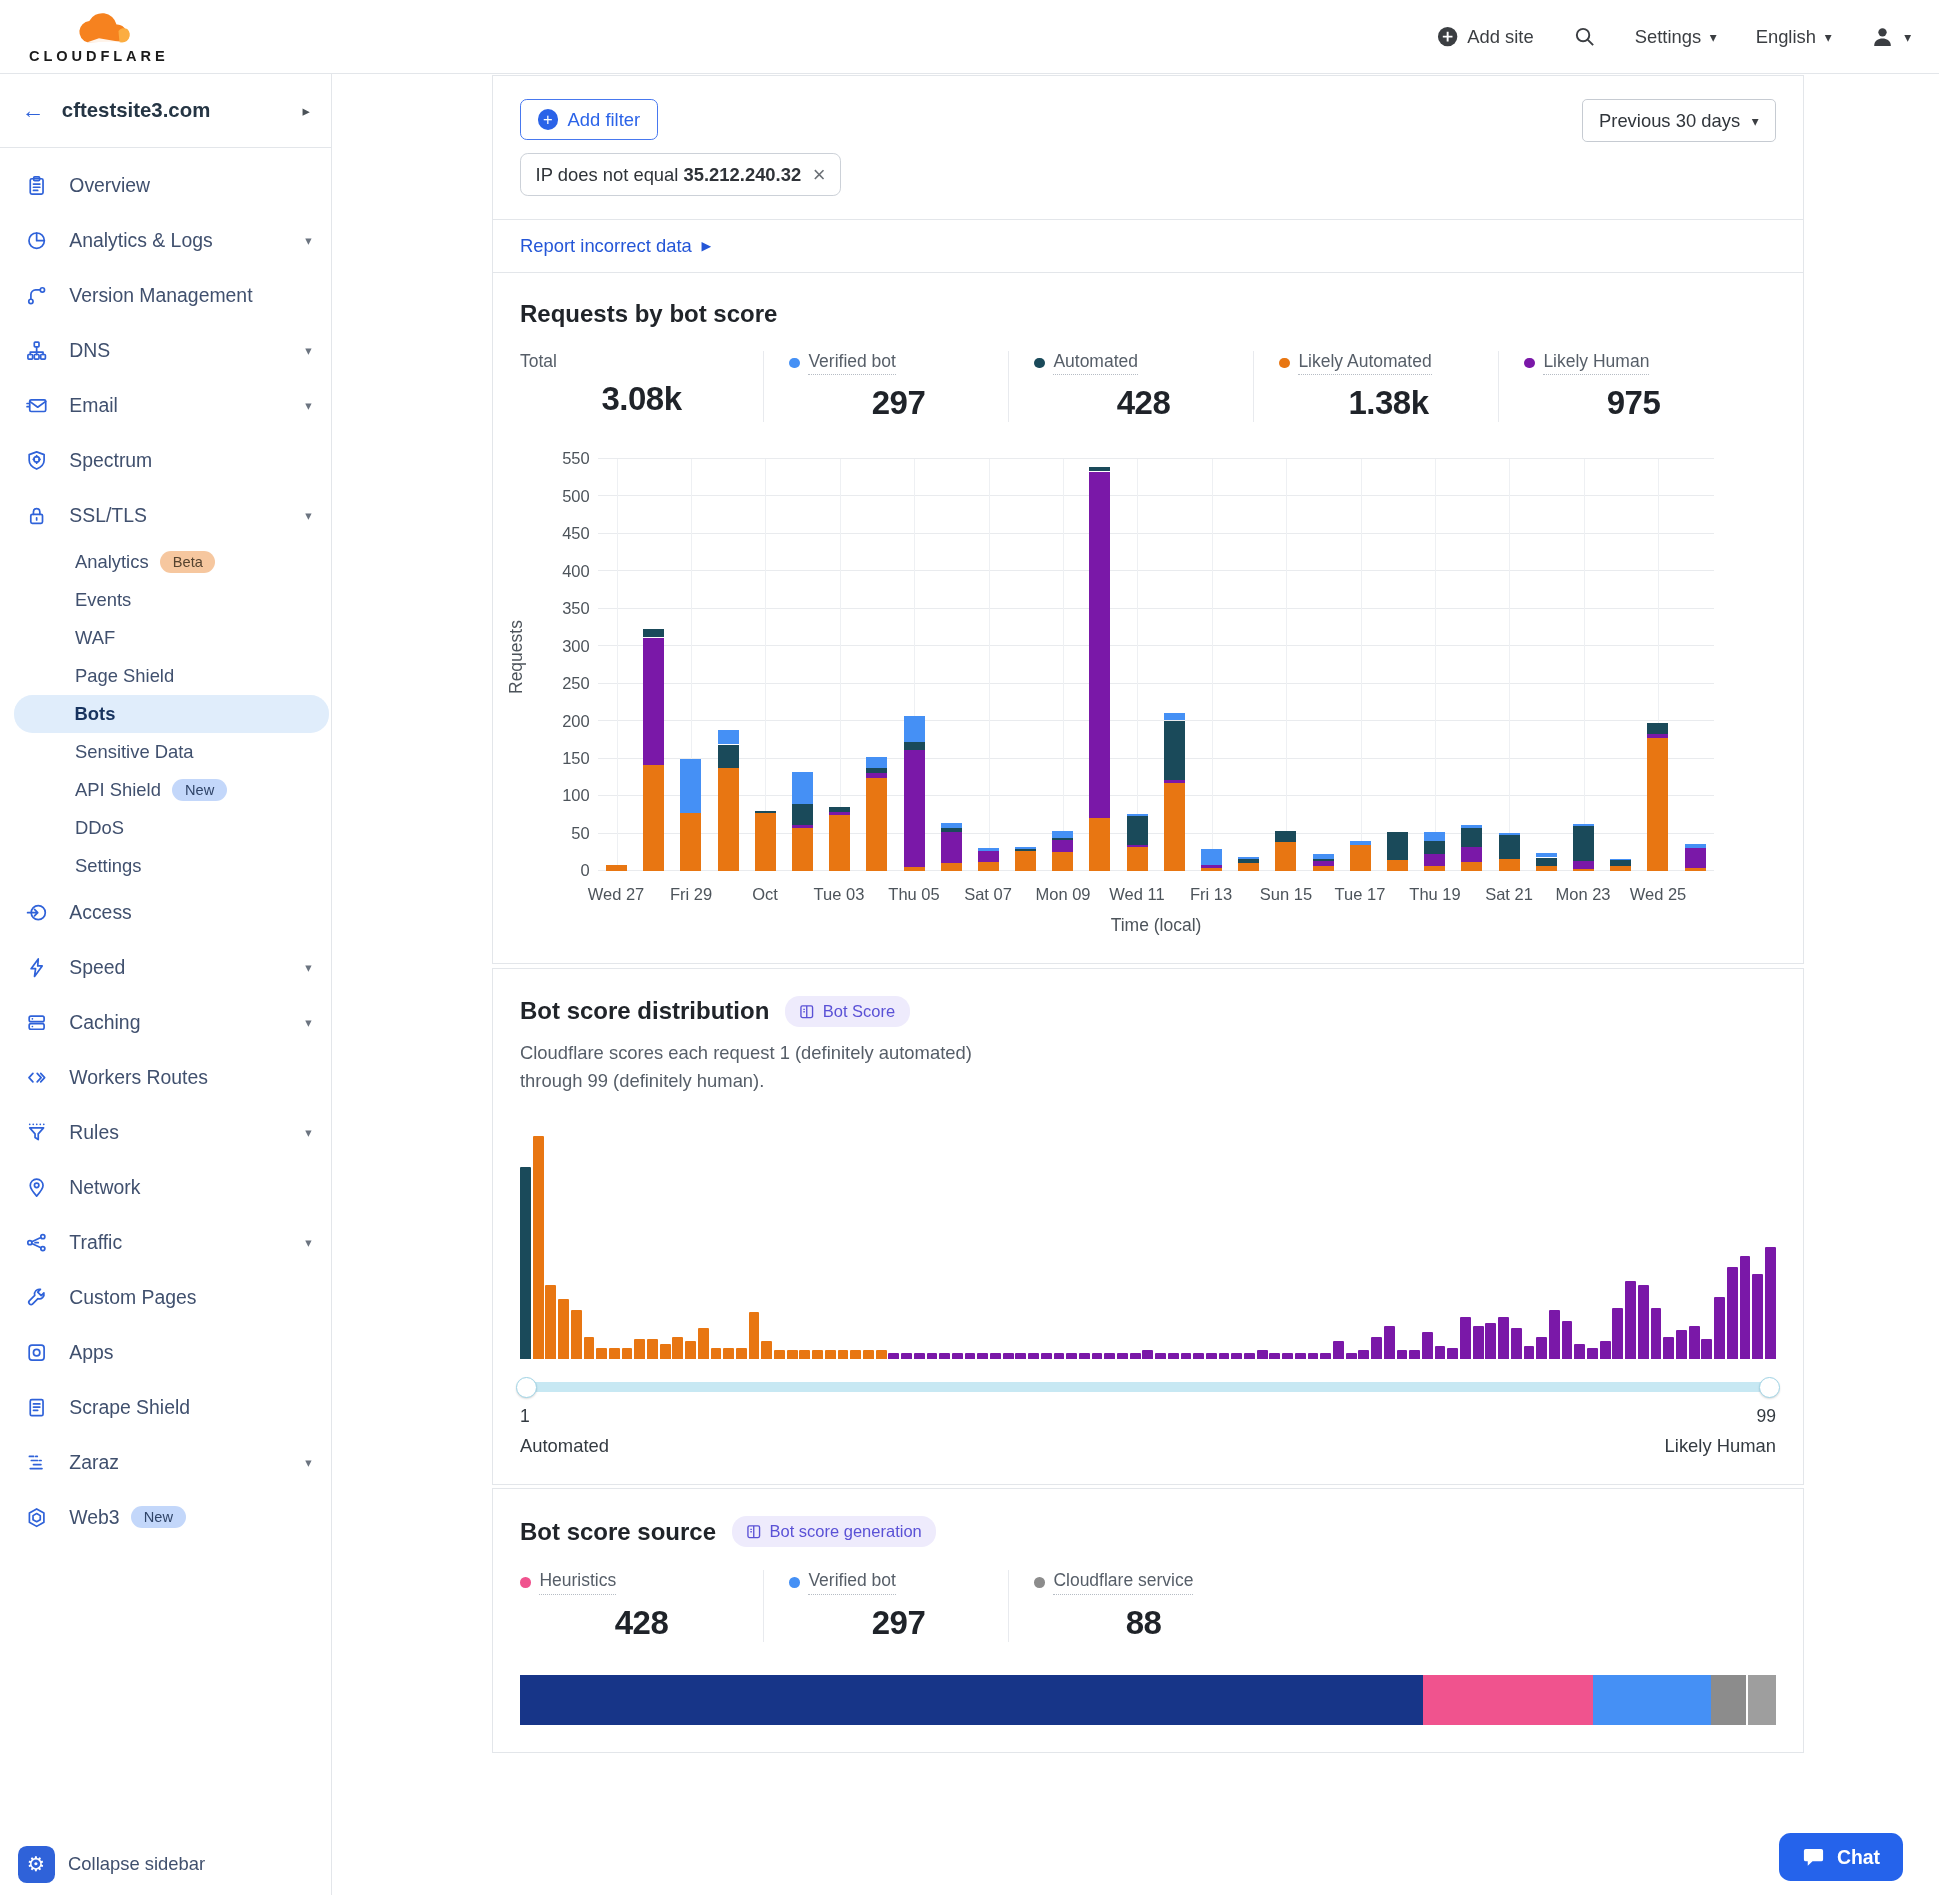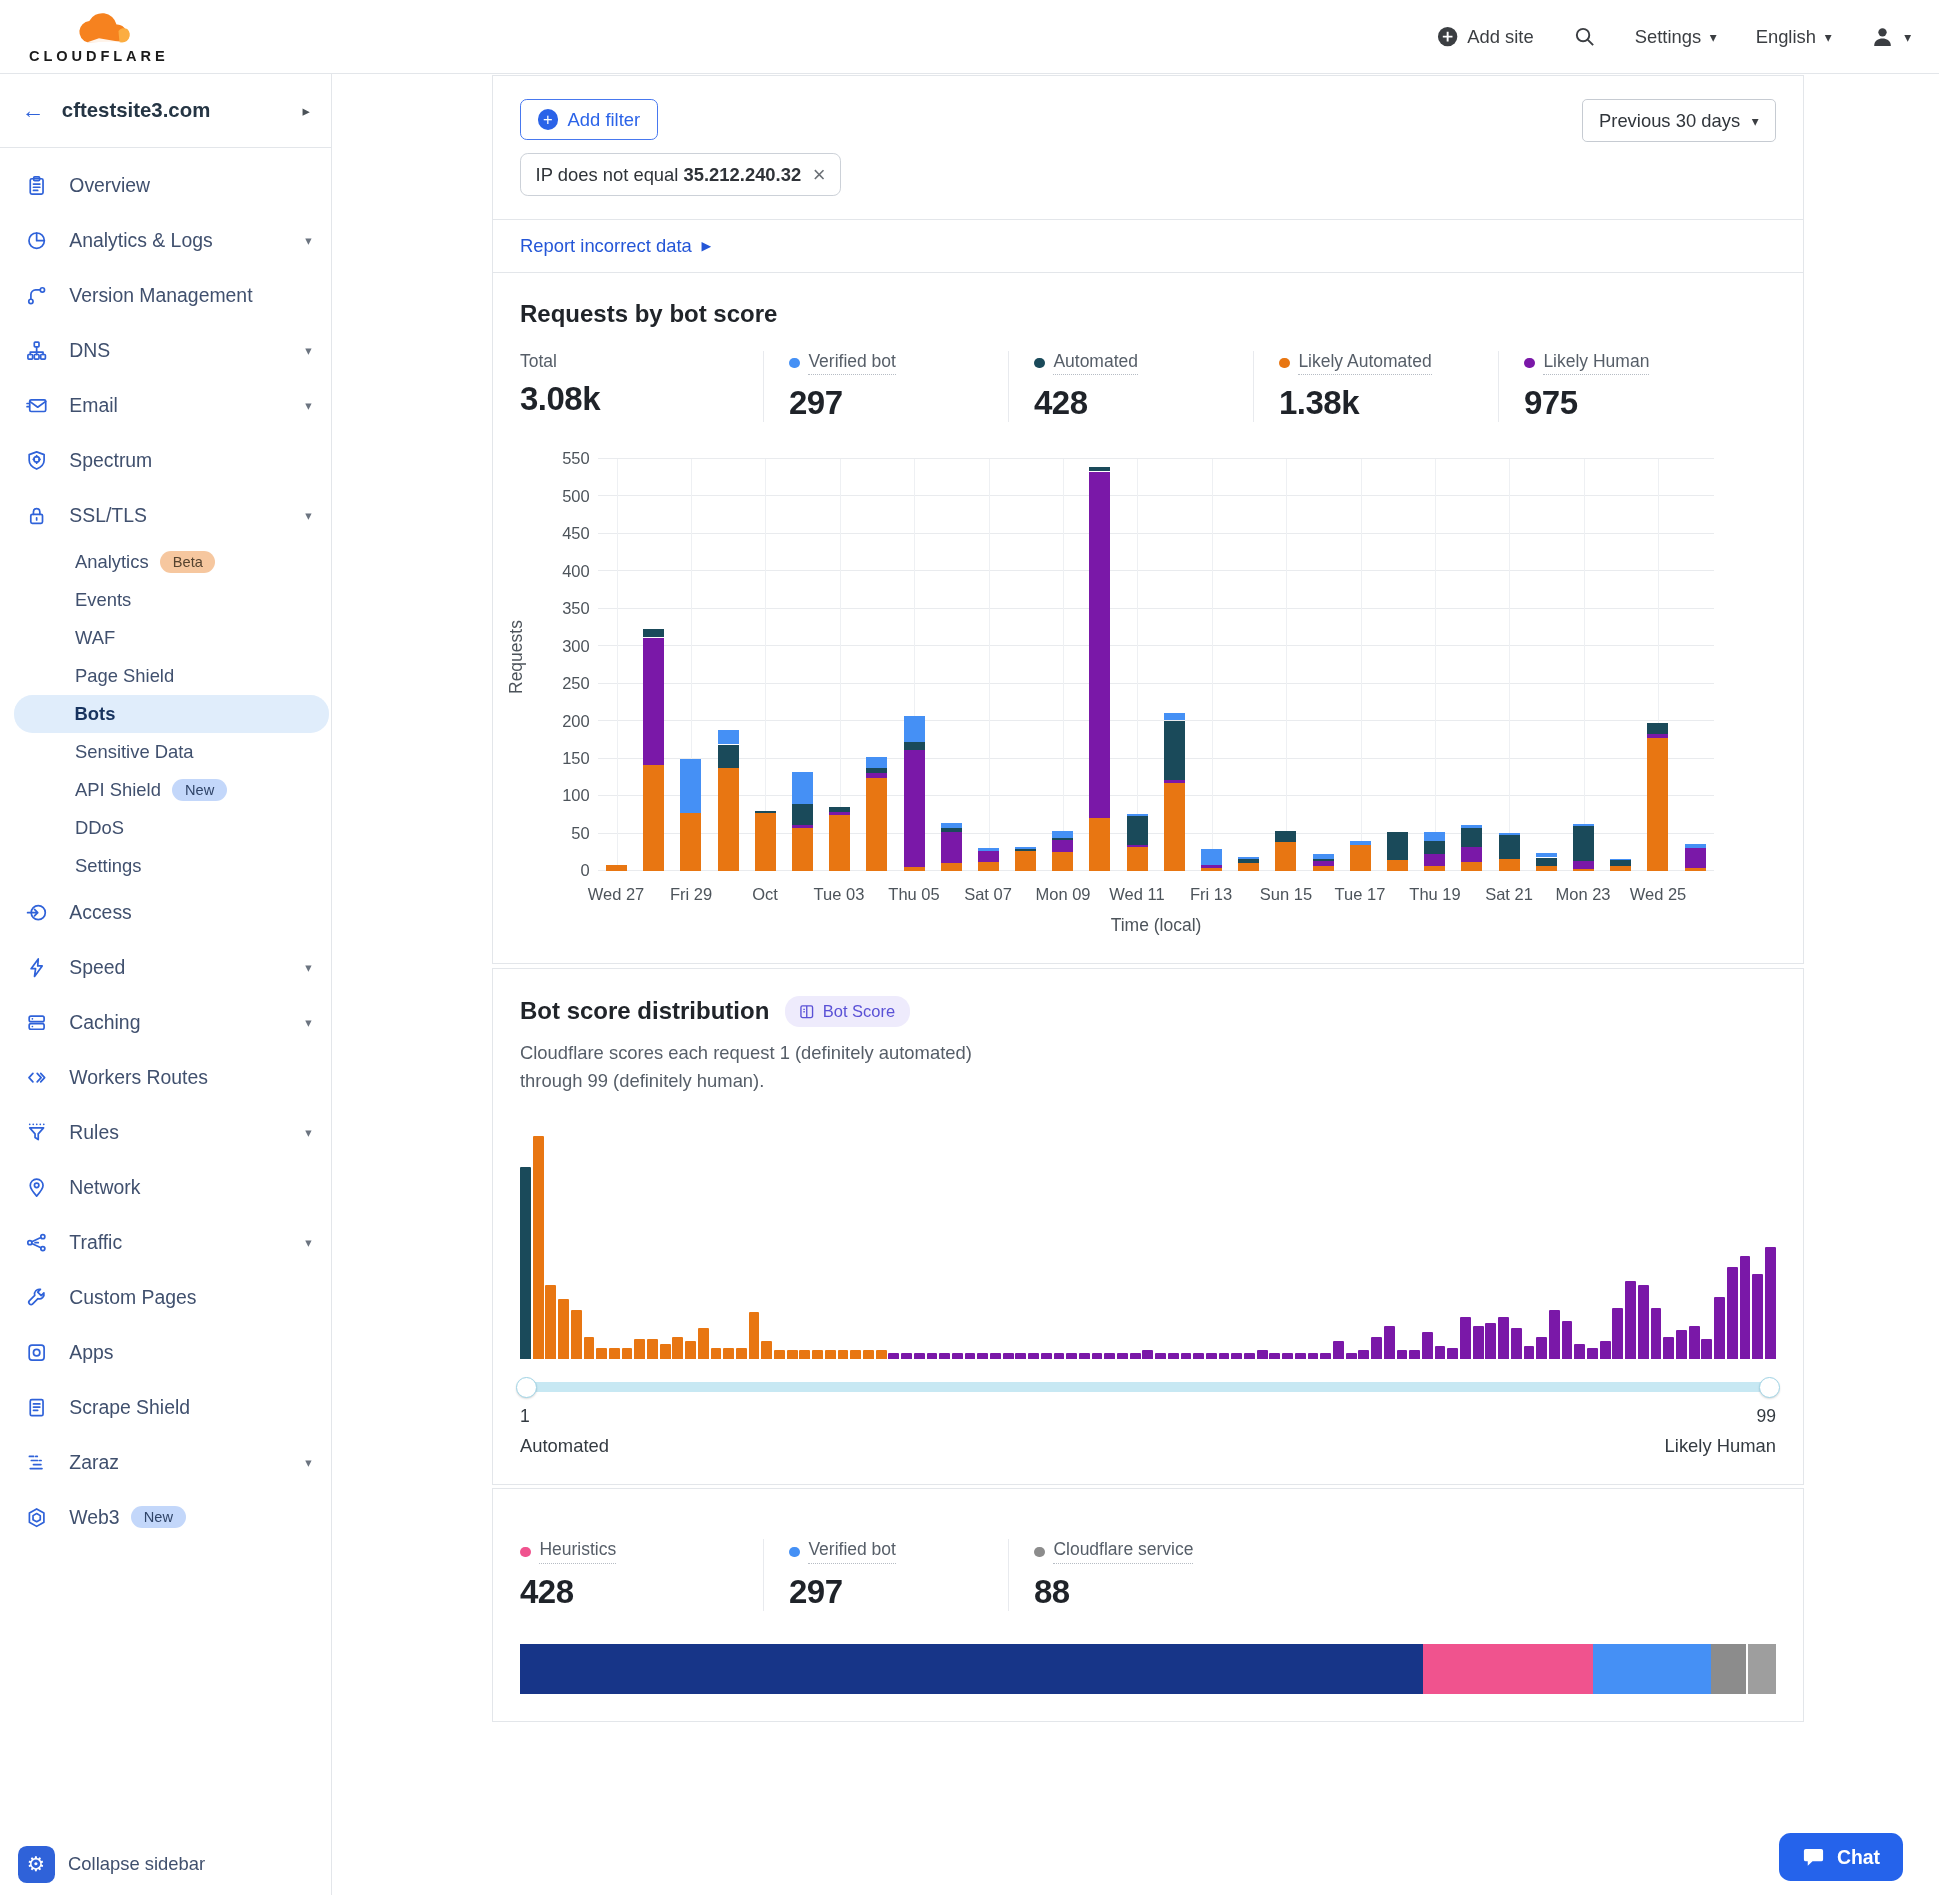--- a/index.html
+++ b/index.html
@@ -65,21 +65,21 @@
 
   section.block { border:1px solid #e3e6ea; border-top:none; padding:27px; }
   #dist-card, #source-card { border-top:1px solid #e3e6ea; margin-top:3.9px; }
   h2.sec-title { font-size:24px; font-weight:bold; color:#202429; display:inline; }
   .title-row { display:flex; align-items:center; gap:15.5px; }
   .doc-badge { display:inline-flex; align-items:center; gap:7.8px; background:#eeebfc; color:#5a51d6;
                font-size:16.5px; padding:5.8px 14.6px; border-radius:14.6px; cursor:pointer; }
   .sec-desc { margin-top:12.6px; font-size:18.4px; line-height:28px; color:#565e68; max-width:514px; }
 
   
-  .stats-row { display:flex; margin-top:23px; }
+  .stats-row { display:flex; margin-top:23px;text-align:center; }
   .stat { width:243px; }
   .stat + .stat { border-left:1px solid #e8eaee; padding-left:25px; width:245px; }
   .stat-label { display:flex; align-items:center; gap:8.7px; font-size:17.5px; color:#565e68; }
   .dot { width:10.7px; height:10.7px; border-radius:50%; flex:none; }
   .stat-label .u { border-bottom:1.9px dotted #b6bcc4; padding-bottom:2.9px; }
   .stat-value { margin-top:8.7px; font-size:33px; font-weight:bold; color:#1f2329; letter-spacing:-0.5px; }
 
   
   #chart-wrap { position:relative; margin-top:29px; height:485px; }
   #plot { position:absolute; left:78px; top:7.8px; width:1116px; height:412px; }
@@ -791,20 +791,30 @@
       <span>1</span>
       <span>99</span>
     </div>
     <div class="range-words">
       <span>Automated</span>
       <span>Likely Human</span>
     </div>
   </section>
 
   <section class="block" id="source-card">
+    <div class="title-row">
+      <h2 class="sec-title">Bot score source</h2>
+      <span class="doc-badge">
+        <svg class="ic" width="15.5" height="15.5" viewBox="0 0 16 16" fill="none" stroke="#5a51d6" stroke-width="1.4">
+            <rect x="2" y="2" width="12" height="12" rx="1.5"></rect>
+            <path d="M8 2v12M4.5 5.5h1.5M4.5 8h1.5"></path>
+          </svg>
+        <span>Bot score generation</span>
+      </span>
+    </div>
     <div class="stats-row" id="source-stats">
         <div class="stat">
           <div class="stat-label">
             <span class="dot" style="background: rgb(240, 83, 142);"></span>
             <span class="u">Heuristics</span>
           </div>
           <div class="stat-value">428</div>
         </div>
         <div class="stat">
           <div class="stat-label">

